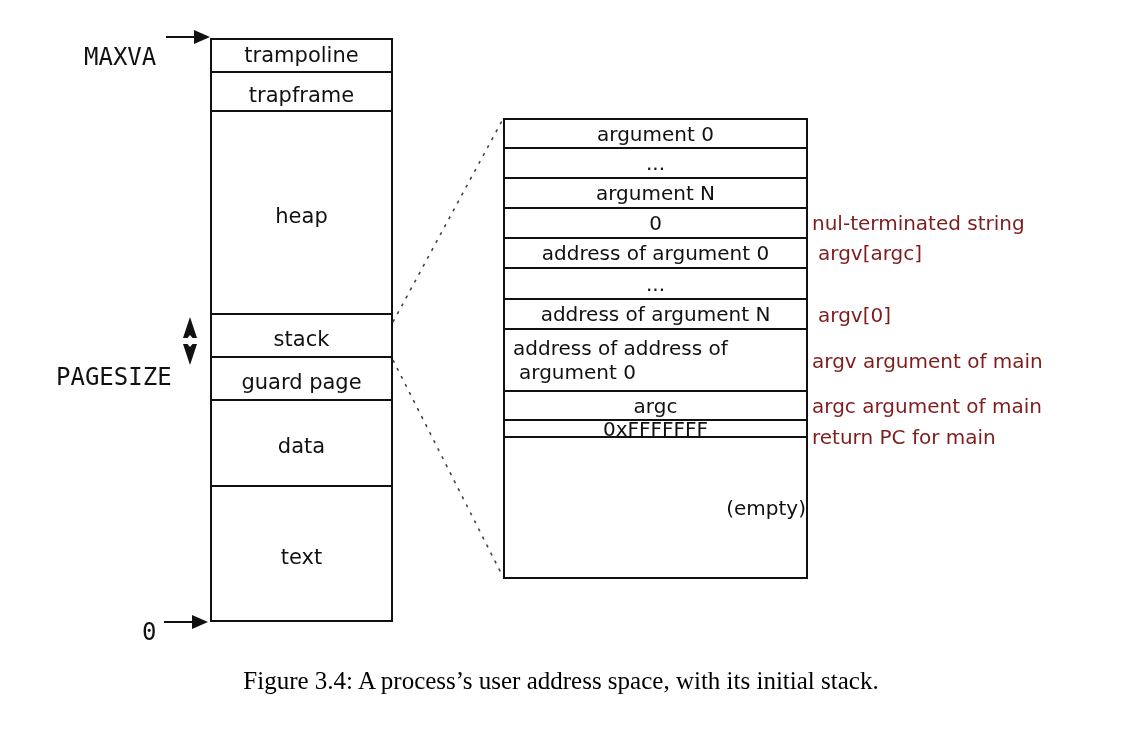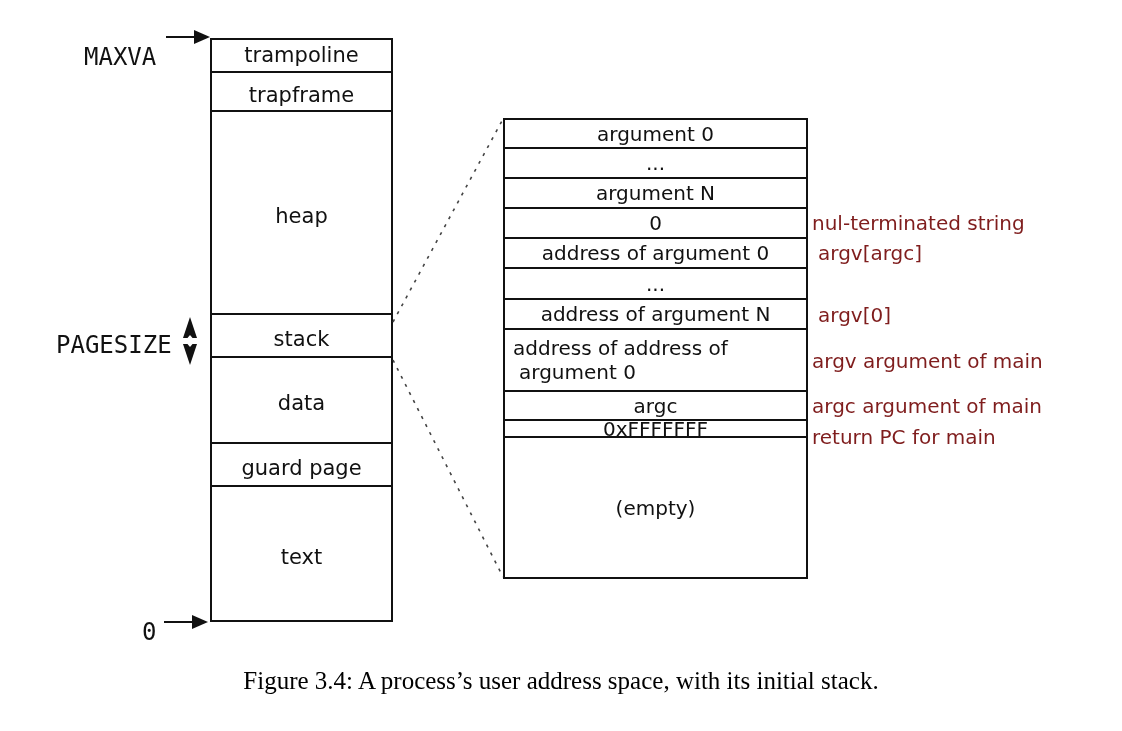--- a/index.html
+++ b/index.html
@@ -51,21 +51,21 @@
   .side-label {
     position: absolute;
     font-family: "DejaVu Sans Mono", monospace;
     font-size: 24px;
     line-height: 28px;
     color: #111111;
     white-space: nowrap;
     margin-top: 20px;
   }
   #maxva-label    { left: 84px;  top: 23px; }
-  #pagesize-label { left: 56px;  top: 311px; text-align: right; }
+  #pagesize-label { left: 56px;  top: 343px; text-align: right; }
   #zero-label     { left: 142px; top: 598px; }
 
   
   #stack-box {
     position: absolute;
     left: 503px;
     top: 118px;
     width: 305px;
     height: 461px;
     border: 2px solid #111111;
@@ -89,21 +89,21 @@
   .srow-2  { height: 30px; }
   .srow-3  { height: 30px; }
   .srow-4  { height: 30px; }
   .srow-5  { height: 31px; }
   .srow-6  { height: 30px; }
   .srow-7  { height: 62px; flex-direction: column; align-items: flex-start;
              justify-content: center; padding-left: 8px; }
   .srow-7 .line2 { padding-left: 6px; }
   .srow-8  { height: 29px; text-align: right; }
   .srow-9  { height: 17px; }
-  .srow-10 { flex: 1; }
+  .srow-10 { flex: 1; justify-content: flex-end; }
 
   
   .annot {
     position: absolute;
     left: 812px;
     font-size: 20px;
     line-height: 30px;
     white-space: nowrap;
     color: #7f1d1d;
   }
@@ -151,25 +151,25 @@
     </div>
     <div class="seg seg-trapframe">
       <span>trapframe</span>
     </div>
     <div class="seg seg-heap">
       <span>heap</span>
     </div>
     <div class="seg seg-stack">
       <span>stack</span>
     </div>
+    <div class="seg seg-guard">
+      <span>guard page</span>
+    </div>
     <div class="seg seg-data">
       <span>data</span>
-    </div>
-    <div class="seg seg-guard">
-      <span>guard page</span>
     </div>
     <div class="seg seg-text">
       <span>text</span>
     </div>
   </div>
 
   <div id="stack-box">
     <div class="srow srow-0">
       <span>argument 0</span>
     </div>

